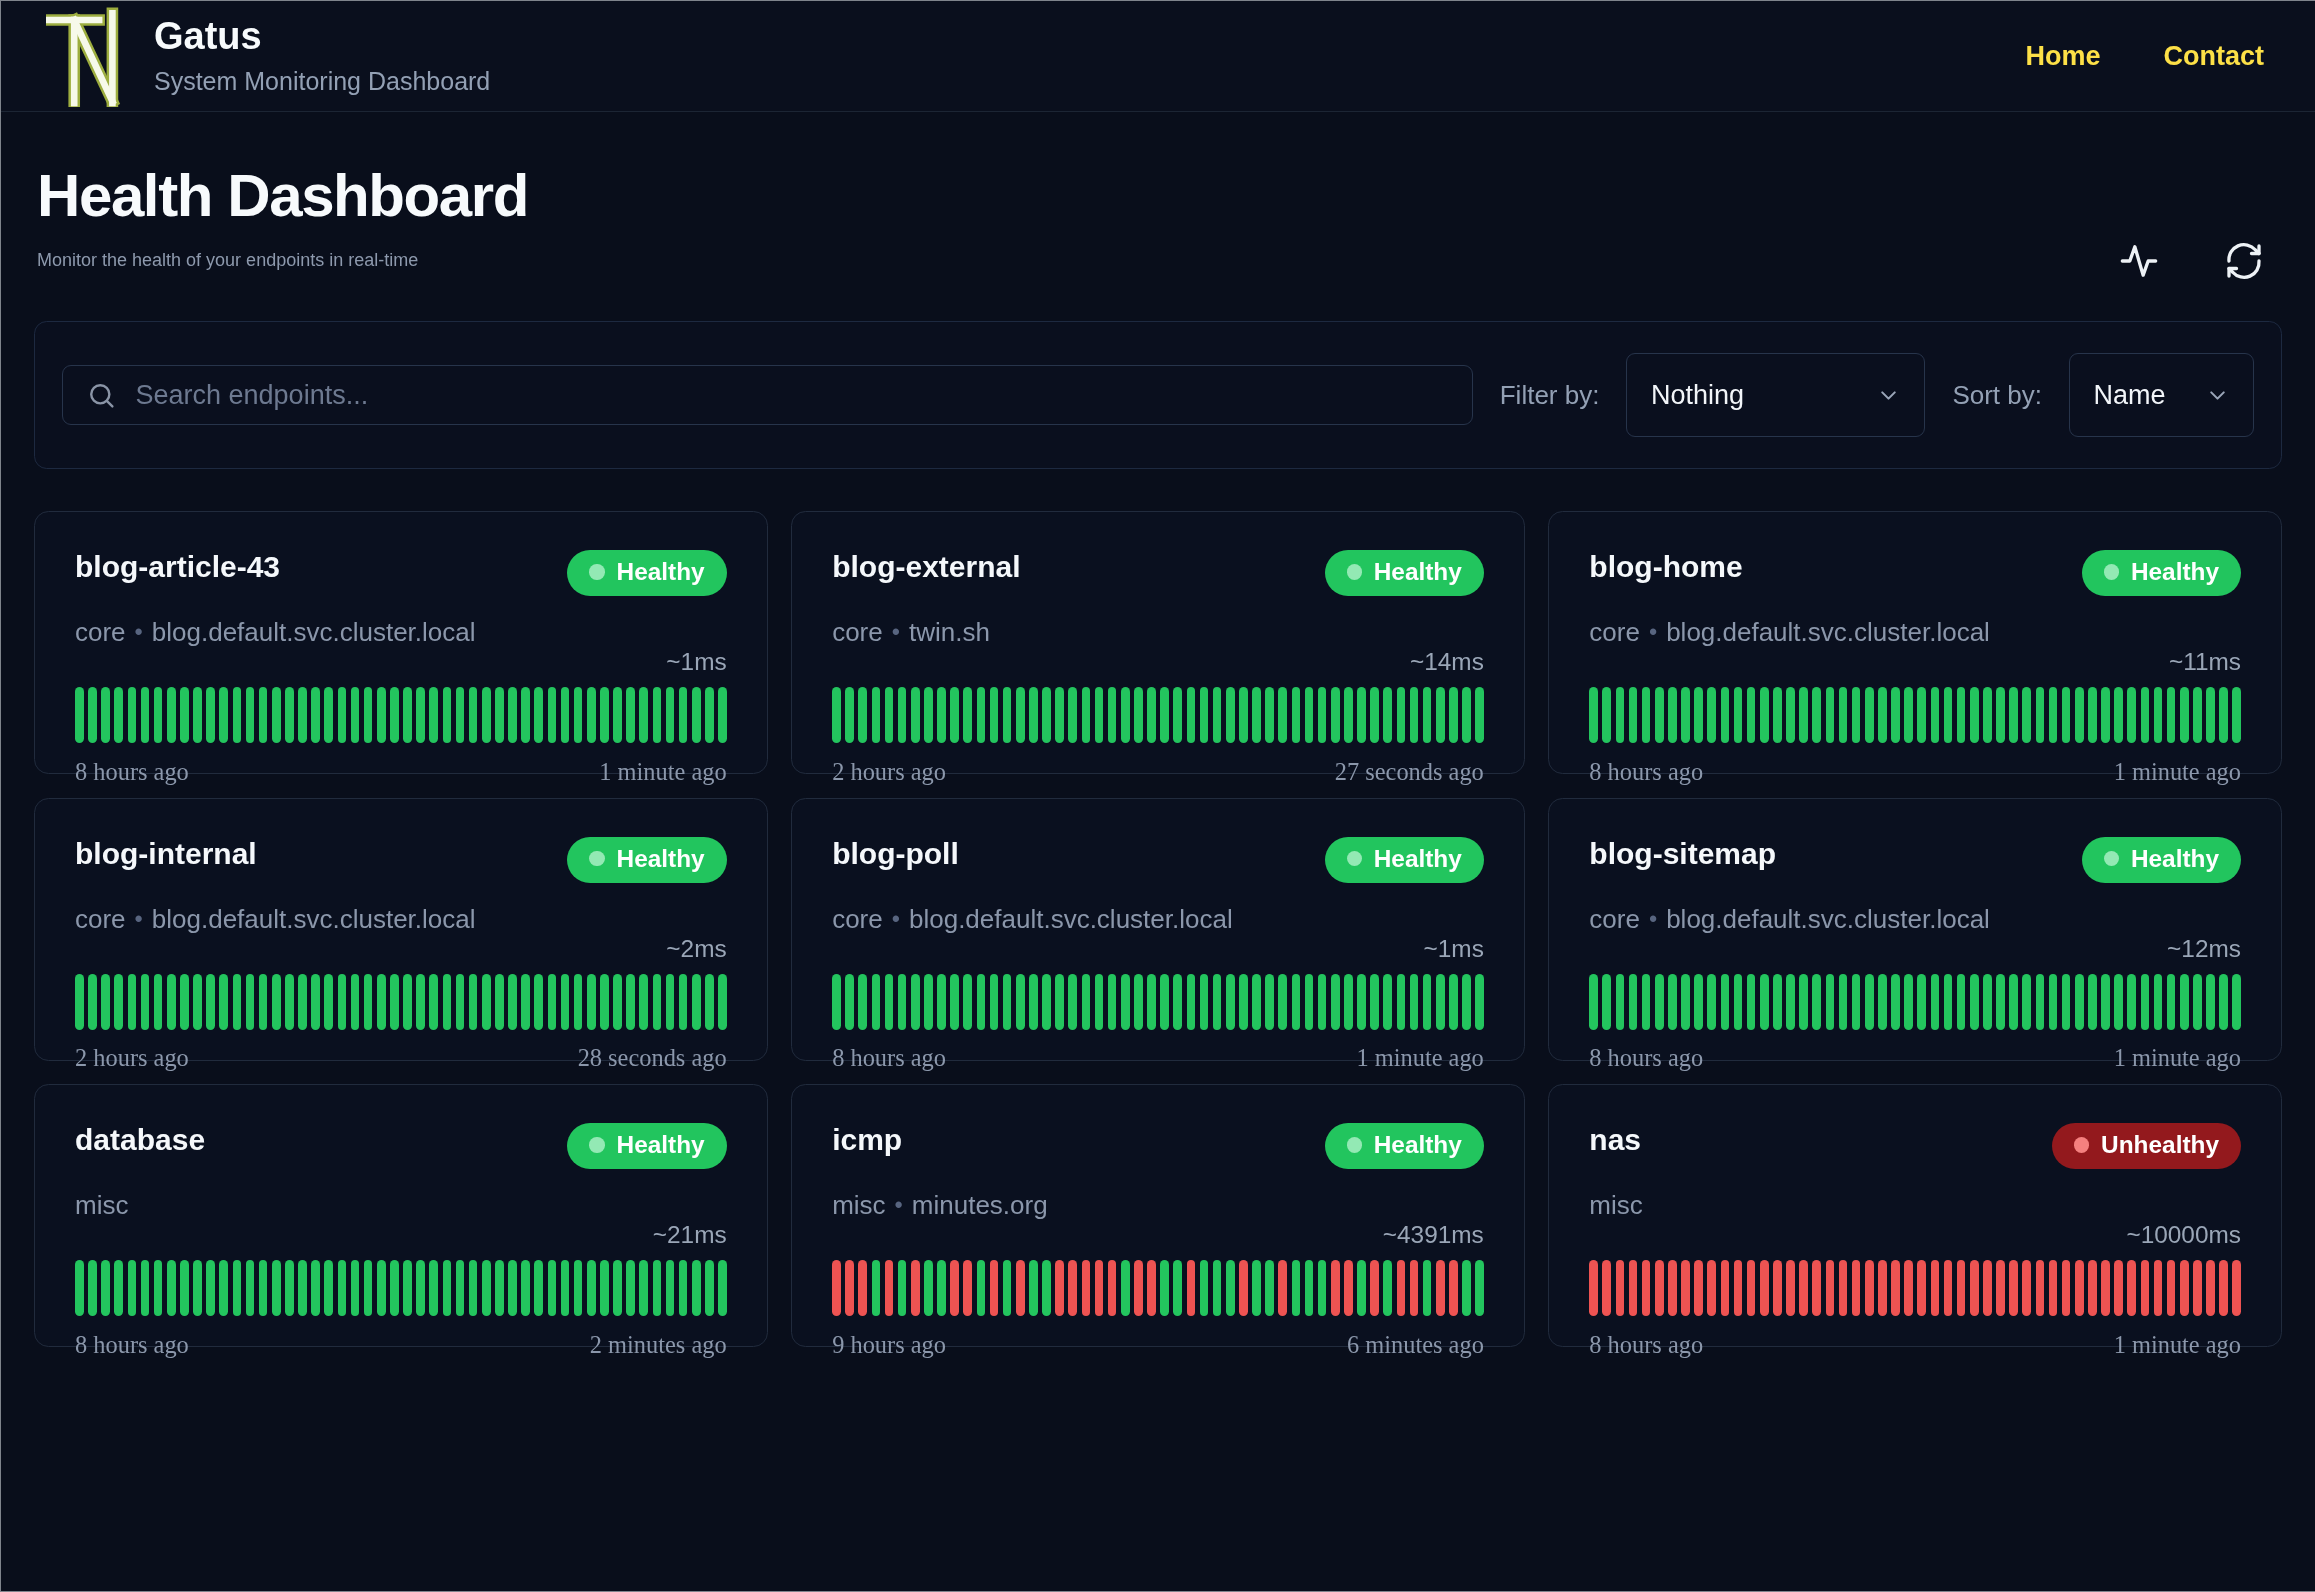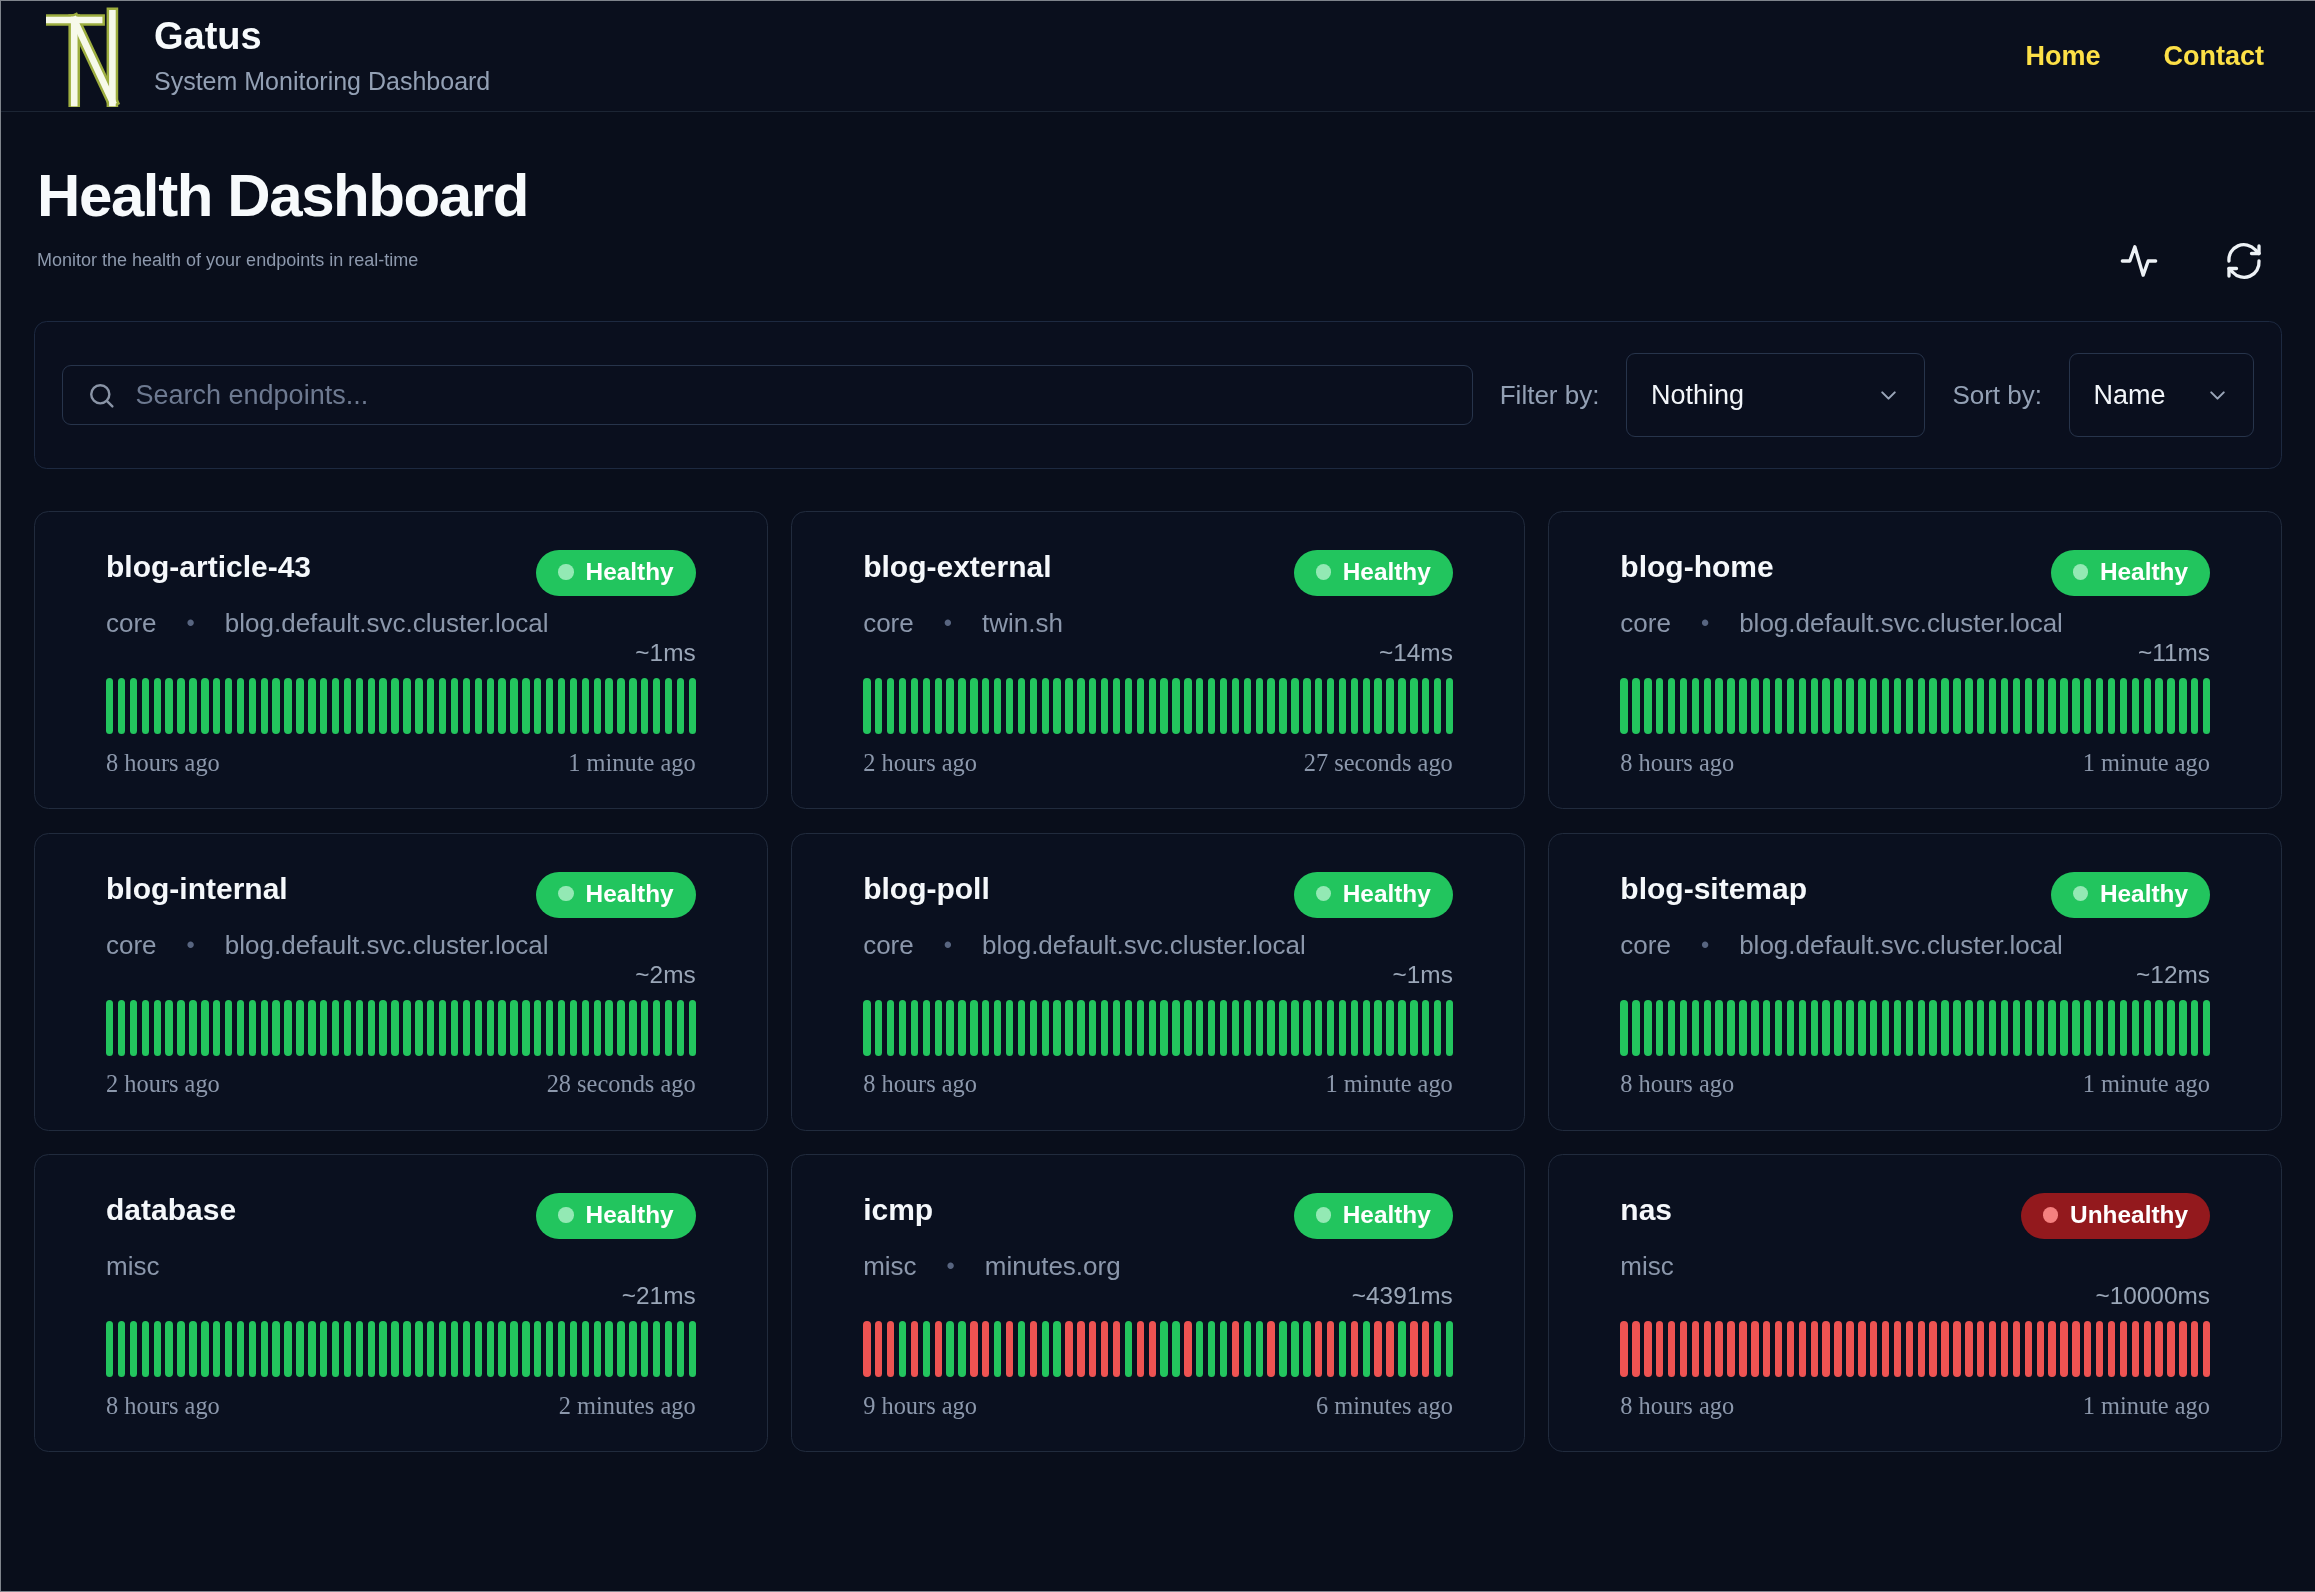--- a/index.html
+++ b/index.html
@@ -64,40 +64,40 @@
   }
   .select-box.filter { width:299px; }
   .select-box.sort { width:185px; }
 
   
   .grid {
     margin:42px 33px 0;
     display:grid; grid-template-columns:repeat(3, 1fr); gap:23.5px;
   }
   .card {
-    height:298px;
+    height:263px;
     background:#0a101f;
     border:0.9px solid #212b3d; border-radius:14.5px;
-    padding:38px 71px 33px;
+    padding:38px 40px 33px;
     display:flex; flex-direction:column;
     cursor:pointer;
   }
   .card-top { display:flex; justify-content:space-between; align-items:flex-start; }
   .ep-name { font-size:30px; font-weight:700; color:#f5f8fb; }
   .badge {
     display:flex; align-items:center; gap:11.8px;
     border-radius:904px; padding:8.1px 22px 10px;
     font-size:24.4px; font-weight:700; color:#ffffff; white-space:nowrap;
   }
   .badge .dot { width:15.4px; height:15.4px; border-radius:50%; }
   .badge.healthy { background:#22c55e; }
   .badge.healthy .dot { background:#93e9b4; }
   .badge.unhealthy { background:#93191d; }
   .badge.unhealthy .dot { background:#f4807f; }
-  .ep-meta { margin-top:12px; display:flex; align-items:center; gap:30px; font-size:26px; color:#8b97ab;text-align:center; }
+  .ep-meta { margin-top:21px; display:flex; align-items:center; gap:9px; font-size:26px; color:#8b97ab;text-align:center; }
   .ep-meta .bullet { color:#586580; font-size:23.5px; }
   .chart { margin-top:auto; }
   .latency { text-align:right; font-size:24.4px; color:#9aa6b7; margin-bottom:11px; }
   .bars { display:flex; gap:4.5px; height:56px; }
   .bar { flex:1; border-radius:5.4px; }
   .bar.up   { background:#23c55e; }
   .bar.down { background:#ee5352; }
   .times { display:flex; justify-content:space-between; margin-top:14.5px; font-size:24.4px; color:#8b97ab;font-family:Liberation Serif, serif; }
 </style>
 </head>

